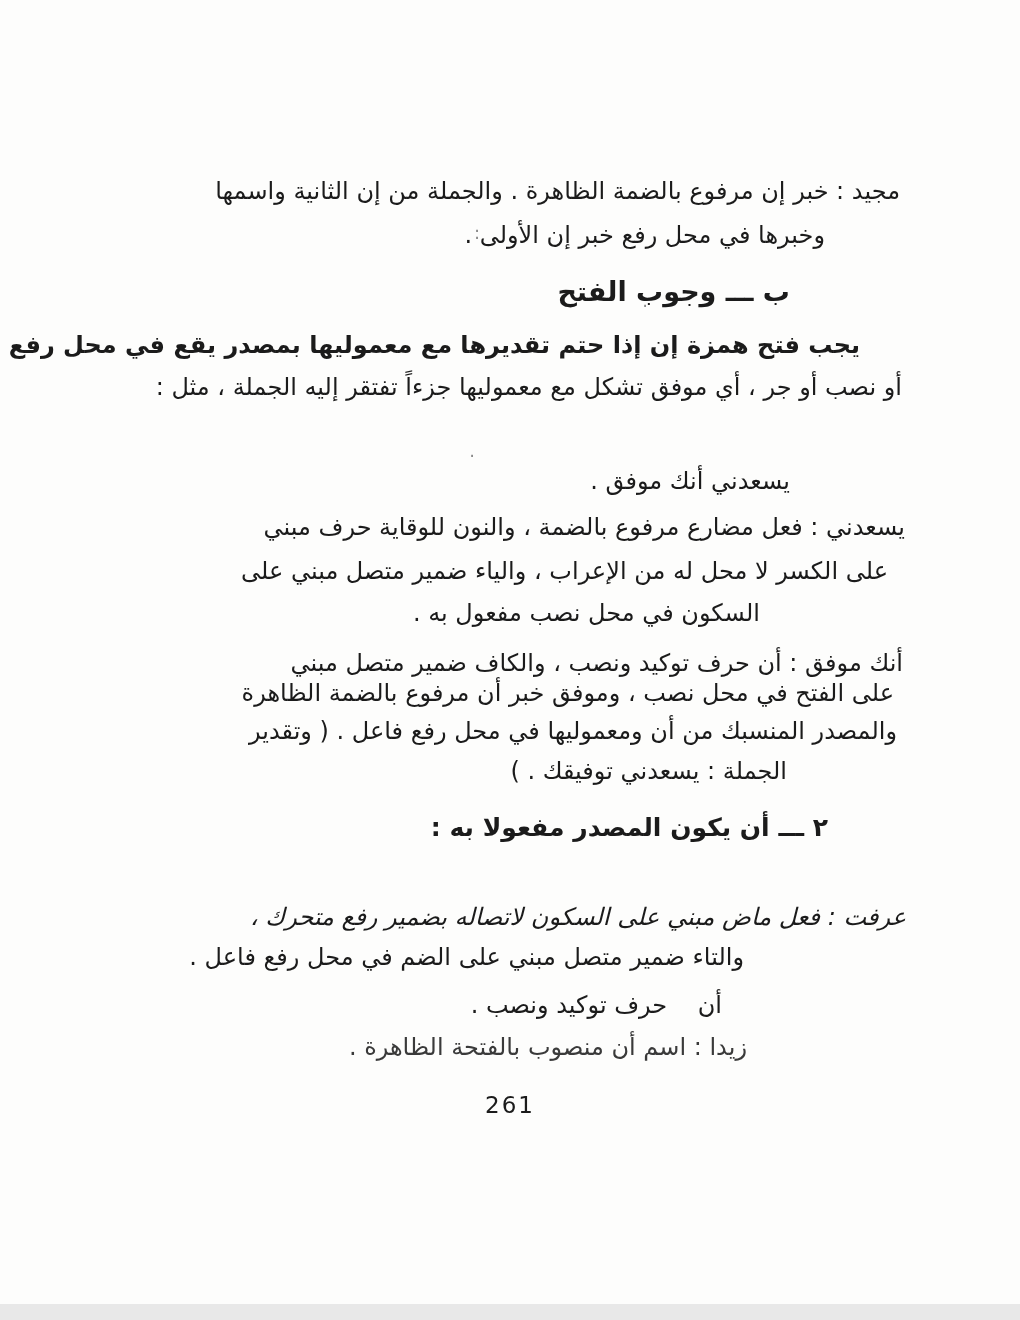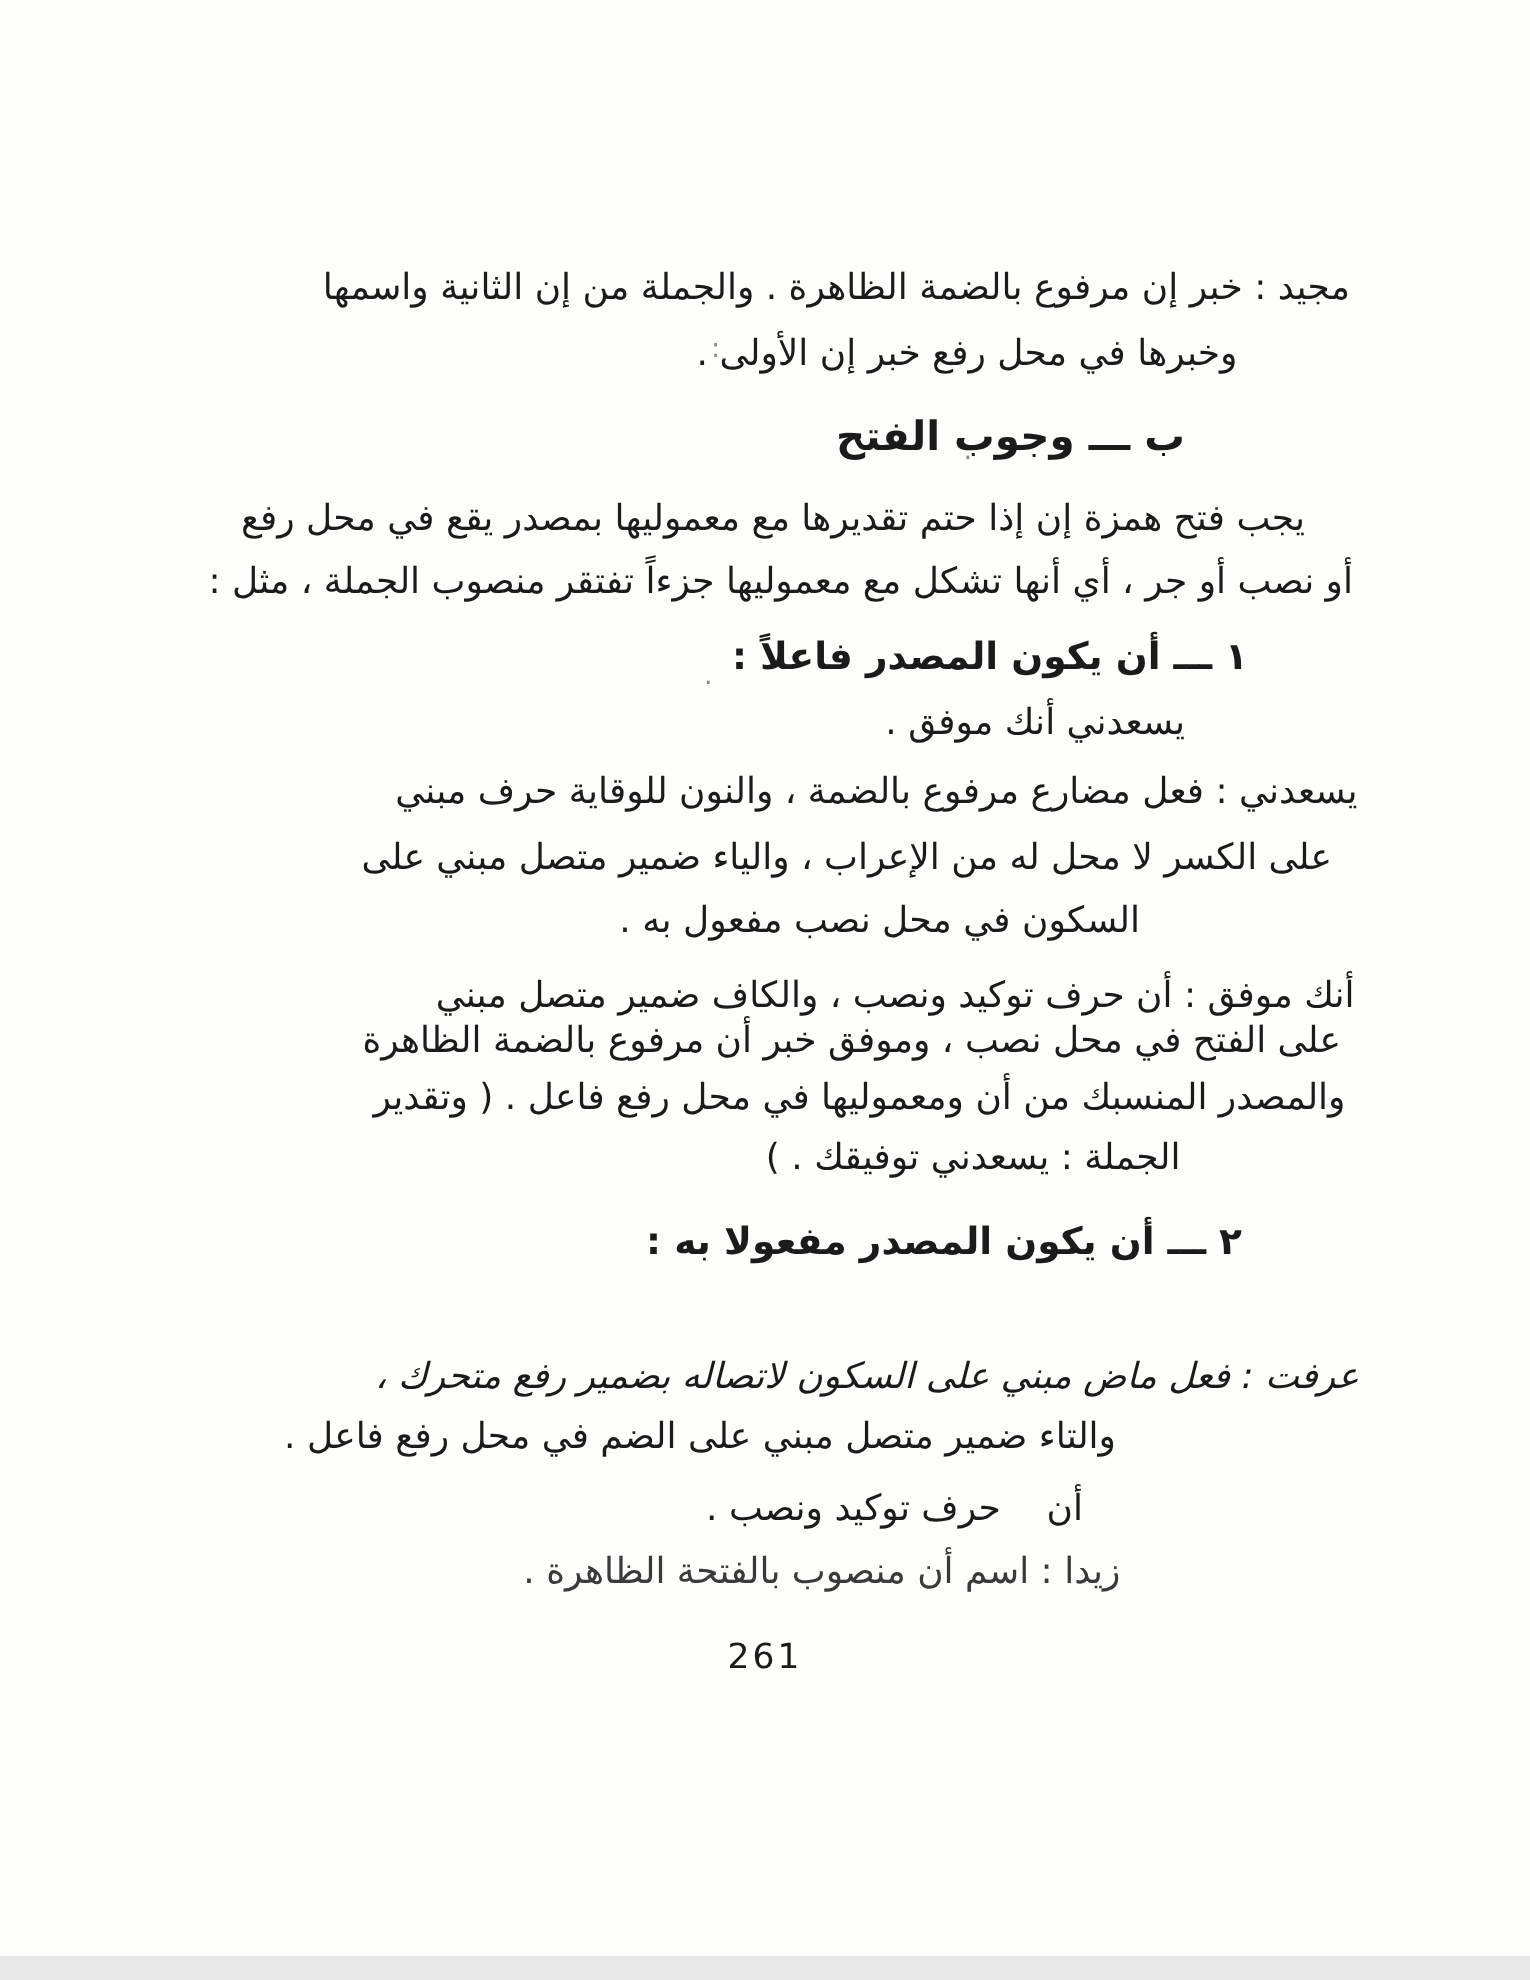--- a/index.html
+++ b/index.html
@@ -50,24 +50,23 @@
 </head>
 <body>
 
 <div class="page" dir="rtl">
 
   <div class="line" style="top:176px; right:120px;">مجيد : خبر إن مرفوع بالضمة الظاهرة . والجملة من إن الثانية واسمها</div>
   <div class="line" style="top:220px; right:195px;">وخبرها في محل رفع خبر إن الأولى .</div>
 
   <div class="line section-heading" style="top:274px; right:230px;">ب ـــ وجوب الفتح</div>
 
-  <div class="line" style="top:330px; right:150px;">يجب فتح همزة إن إذا حتم تقديرها مع معموليها بمصدر يقع في محل رفع</div>
-  <div class="line" style="top:372px; right:118px;">أو نصب أو جر ، أي أنها تشكل مع معموليها جزءاً تفتقر منصوب الجملة ، مثل :</div>
+  <div class="line" style="top:330px; right:160px;font-weight:bold;">يجب فتح همزة إن إذا حتم تقديرها مع معموليها بمصدر يقع في محل رفع</div>
+  <div class="line" style="top:372px; right:118px;">أو نصب أو جر ، أي موفق تشكل مع معموليها جزءاً تفتقر إليه الجملة ، مثل :</div>
 
-  <div class="line item-heading" style="top:422px; right:188px;">١ ـــ أن يكون المصدر فاعلاً :</div>
   <div class="line example" style="top:466px; right:230px;">يسعدني أنك موفق .</div>
 
   <div class="line" style="top:512px; right:115px;">يسعدني : فعل مضارع مرفوع بالضمة ، والنون للوقاية حرف مبني</div>
   <div class="line" style="top:556px; right:132px;">على الكسر لا محل له من الإعراب ، والياء ضمير متصل مبني على</div>
   <div class="line" style="top:598px; right:260px;">السكون في محل نصب مفعول به .</div>
 
   <div class="line" style="top:648px; right:117px;text-align:right;">أنك موفق : أن حرف توكيد ونصب ، والكاف ضمير متصل مبني</div>
   <div class="line" style="top:678px; right:126px;">على الفتح في محل نصب ، وموفق خبر أن مرفوع بالضمة الظاهرة</div>
   <div class="line" style="top:716px; right:123px;">والمصدر المنسبك من أن ومعموليها في محل رفع فاعل . ( وتقدير</div>
   <div class="line" style="top:756px; right:233px;">الجملة : يسعدني توفيقك . )</div>

